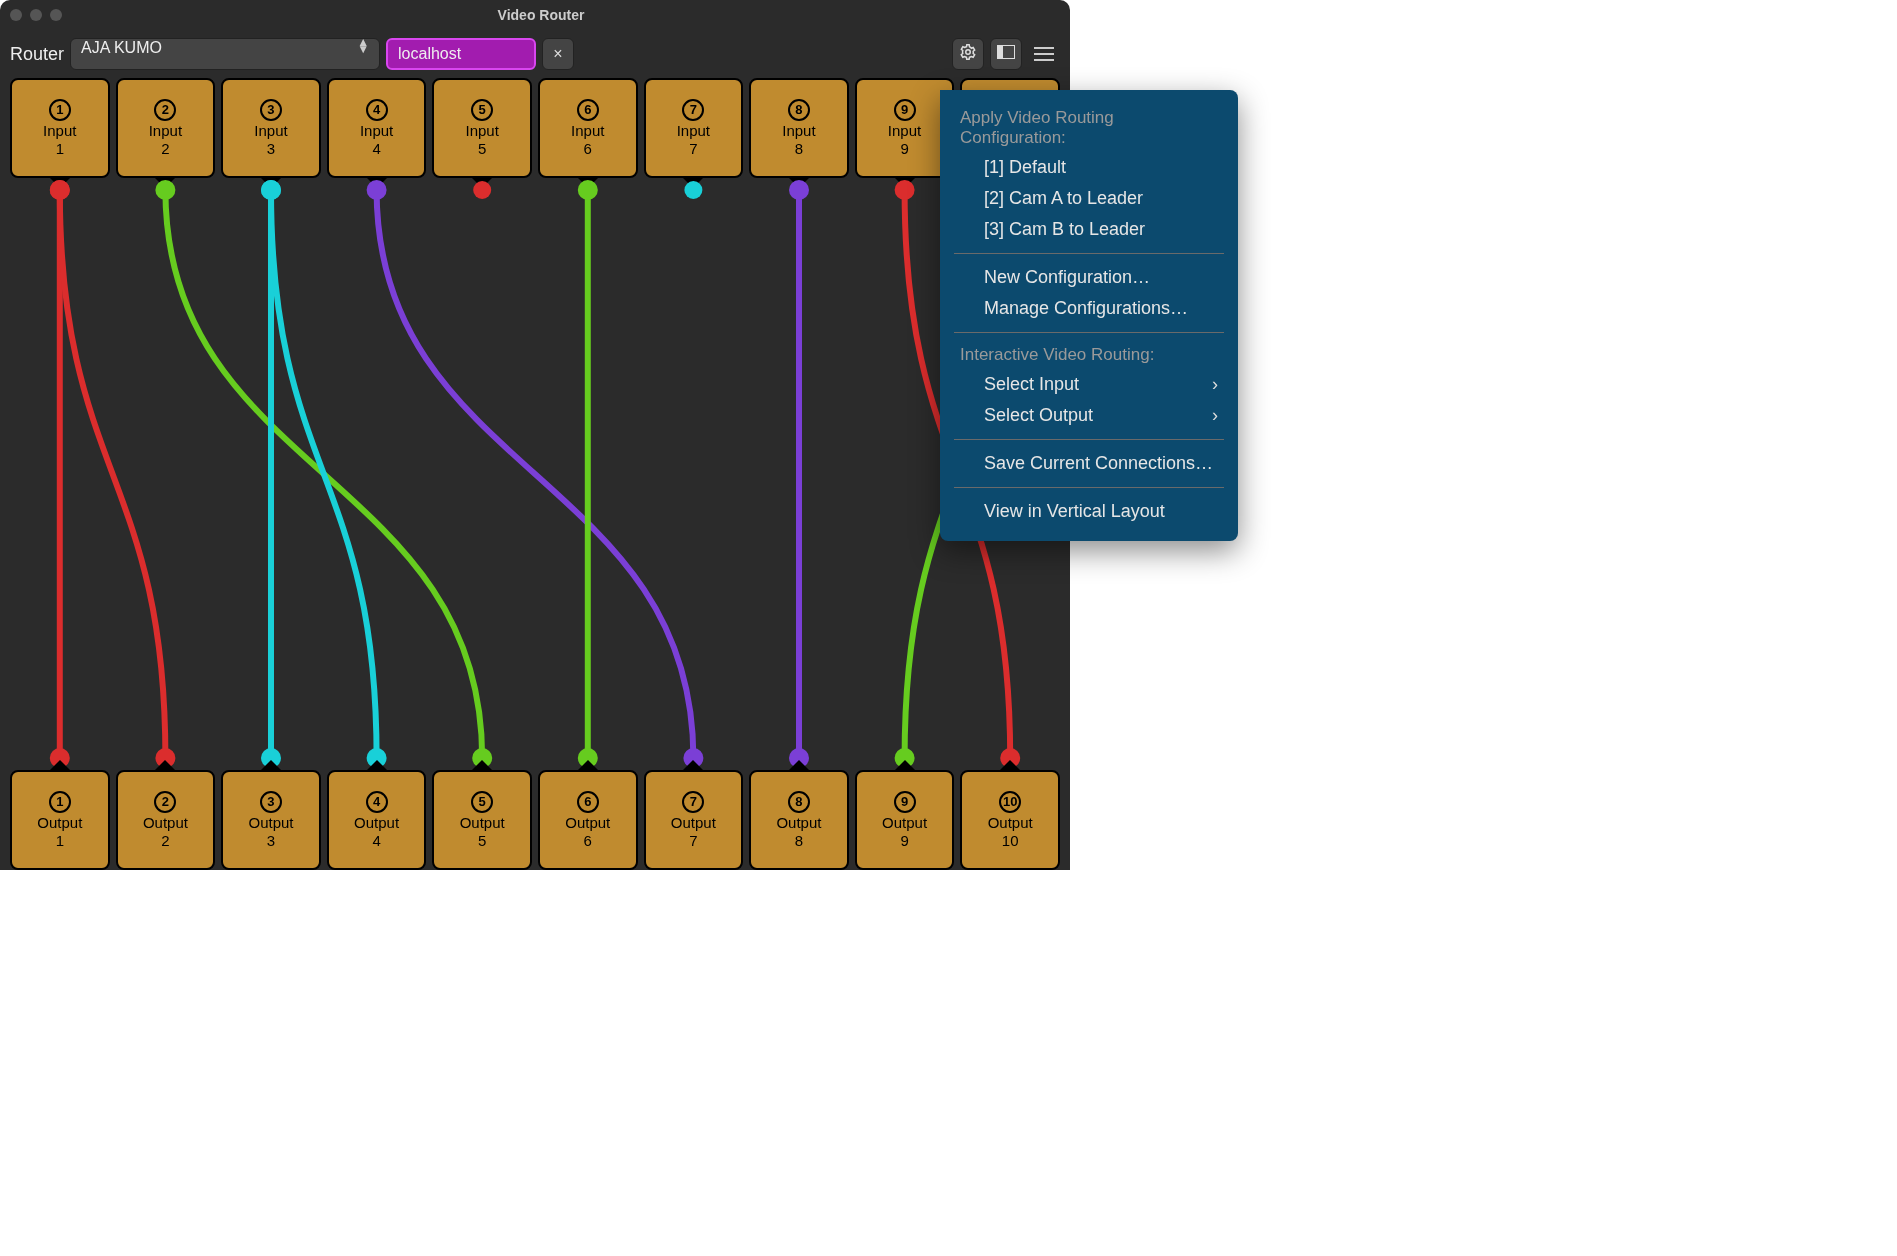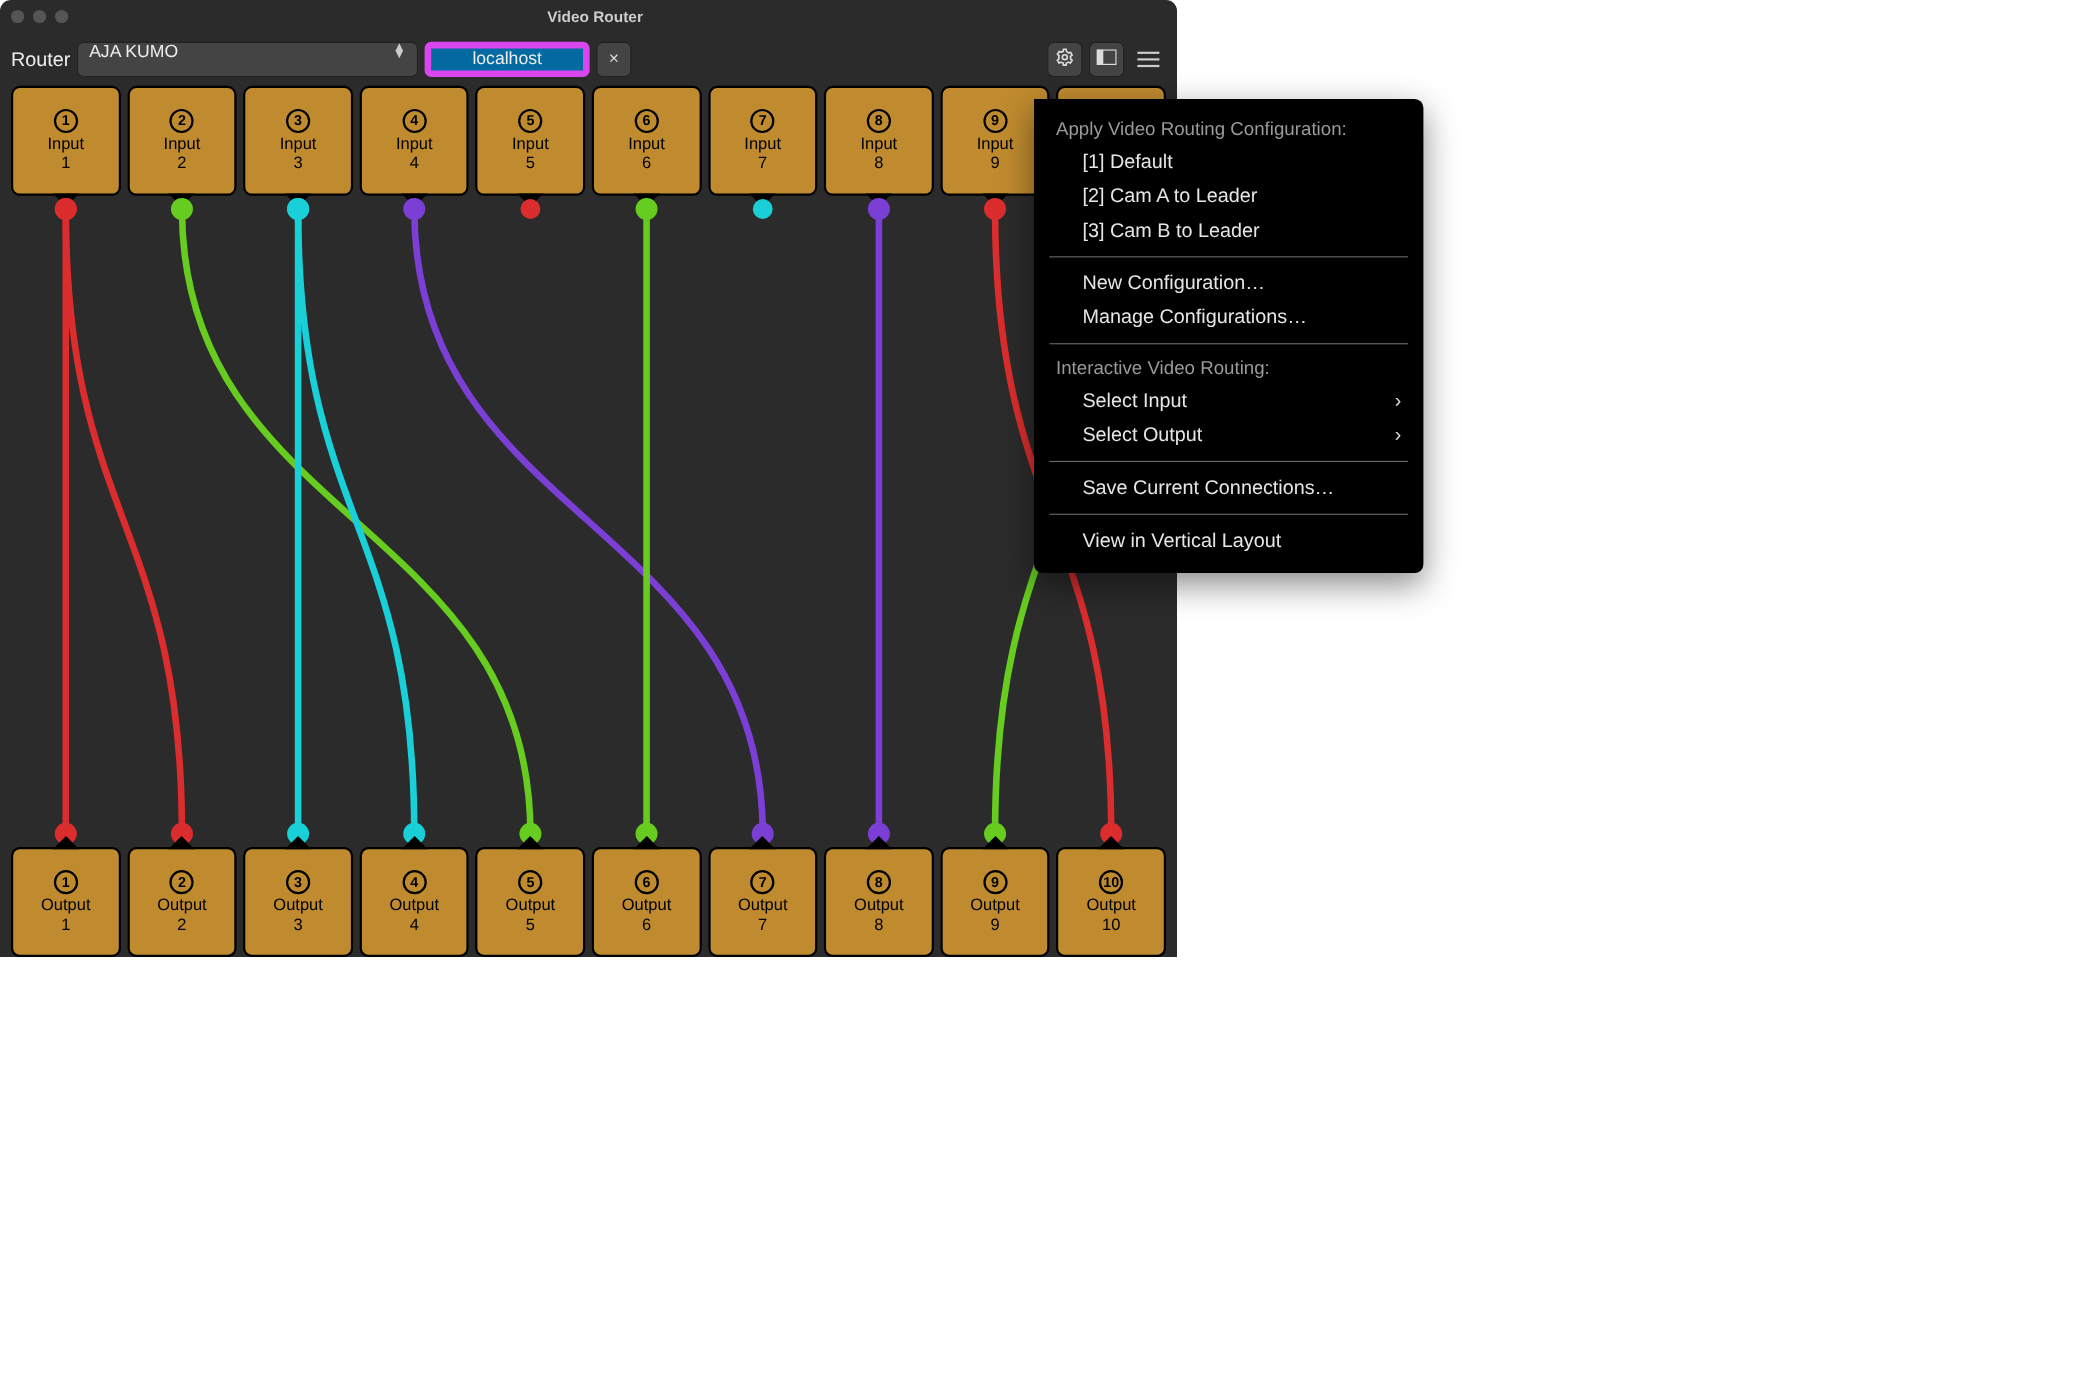--- a/index.html
+++ b/index.html
@@ -54,27 +54,26 @@
     display: flex;
     align-items: flex-start;
     justify-content: space-between;
     padding: 0 10px;
     font-size: 16px;
     color: #eee;
   }
   .select-arrows { font-size: 12px; line-height: 7px; color: #ccc; display:flex; flex-direction:column; }
   .host-input {
     width: 150px; height: 32px;
-    background: #0369a1;
-    border: 6px solid #d946ef;
+    background: #a21caf;
+    border: 2px solid #d946ef;
     border-radius: 6px;
     color: #eee;
     font-size: 16px;
     padding: 0 10px;
-    text-align: center;
   }
   .sq-btn {
     width: 32px; height: 32px;
     background: #444;
     border: 1px solid #222;
     border-radius: 6px;
     display: flex;
     align-items: center;
     justify-content: center;
     color: #ddd;
@@ -149,22 +148,22 @@
     width: 100%; height: 100%;
     pointer-events: none;
   }
   .cable { fill: none; stroke-width: 6; stroke-linecap: round; }
   .endpoint { stroke: none; }
 
   
   .context-menu {
     position: absolute;
     left: 940px; top: 90px;
-    width: 354px;
-    background: #000000;
+    width: 298px;
+    background: #0c4a6e;
     border-radius: 0 8px 8px 8px;
     padding: 14px 0;
     color: #e6e6e6;
     font-size: 18px;
     box-shadow: 0 10px 30px rgba(0,0,0,.45),
                 420px 430px 0 -10px rgba(0,0,0,.0); 
   }
   .menu-heading { color: #9a9a9a; padding: 4px 20px; font-size: 17px; }
   .menu-item {
     padding: 5px 20px;

